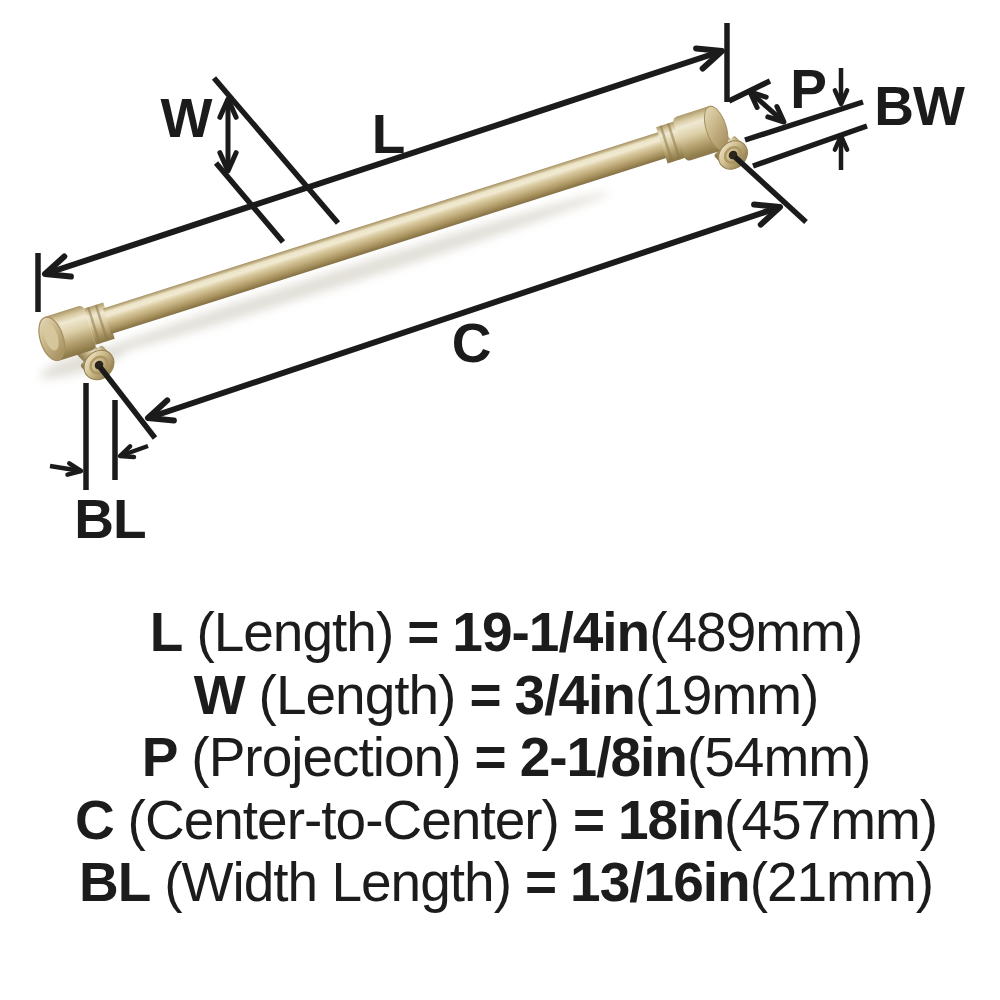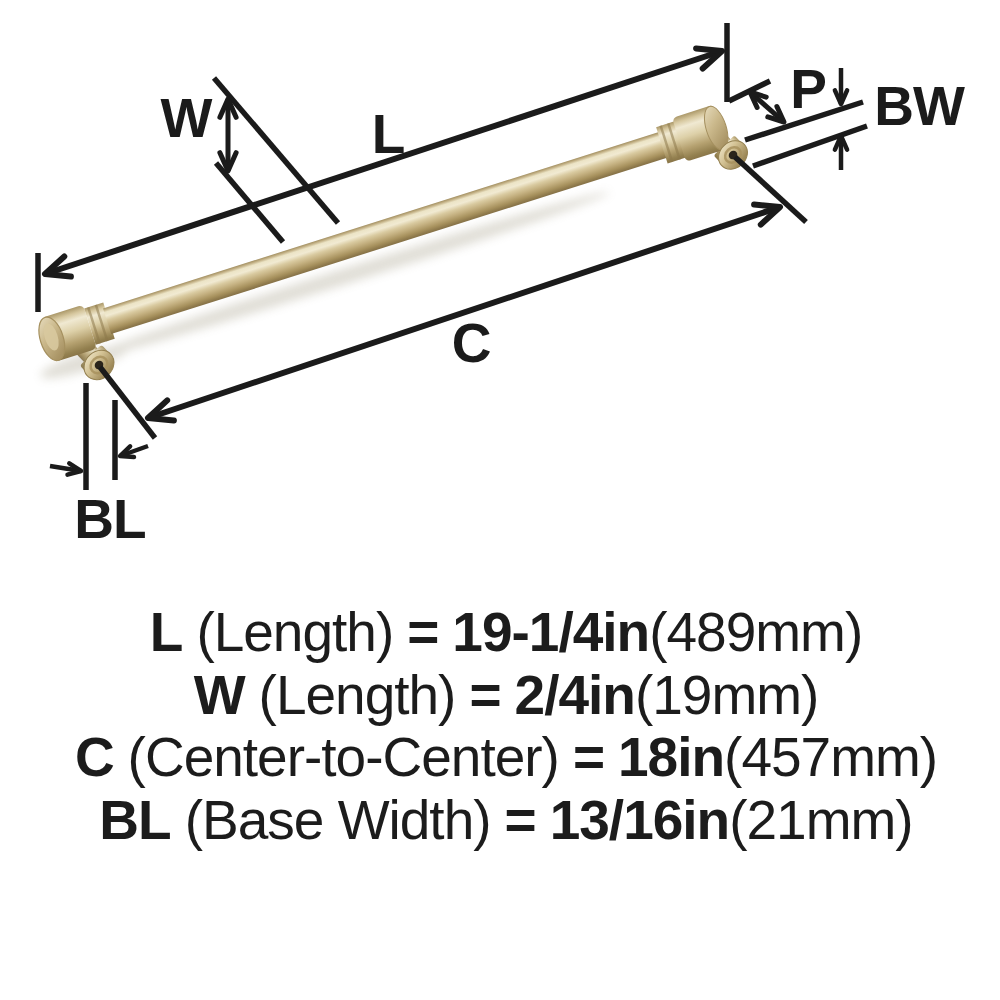--- a/index.html
+++ b/index.html
@@ -142,17 +142,18 @@
       <text x="186" y="118">W</text>
       <text x="808" y="89">P</text>
       <text x="919" y="106">BW</text>
       <text x="471" y="343">C</text>
       <text x="110" y="519">BL</text>
     </g>
   </svg>
 
   <div class="legend" id="legend-rows">
       <div class="legend-row"><span class="b gap">L</span><span class="r gap">(Length)</span><span class="b gap">=</span><span class="b">19-1/4in</span><span class="r">(489mm)</span></div>
-      <div class="legend-row"><span class="b gap">W</span><span class="r gap">(Length)</span><span class="b gap">=</span><span class="b">2/4in</span><span class="r">(19mm)</span></div>
+      <div class="legend-row"><span class="b gap">W</span><span class="r gap">(Length)</span><span class="b gap">=</span><span class="b">3/4in</span><span class="r">(19mm)</span></div>
+      <div class="legend-row"><span class="b gap">P</span><span class="r gap">(Projection)</span><span class="b gap">=</span><span class="b">2-1/8in</span><span class="r">(54mm)</span></div>
       <div class="legend-row"><span class="b gap">C</span><span class="r gap">(Center-to-Center)</span><span class="b gap">=</span><span class="b">18in</span><span class="r">(457mm)</span></div>
-      <div class="legend-row"><span class="b gap">BL</span><span class="r gap">(Base Width)</span><span class="b gap">=</span><span class="b">13/16in</span><span class="r">(21mm)</span></div>
+      <div class="legend-row"><span class="b gap">BL</span><span class="r gap">(Width Length)</span><span class="b gap">=</span><span class="b">13/16in</span><span class="r">(21mm)</span></div>
     </div>
 </div>
 
 </body></html>

